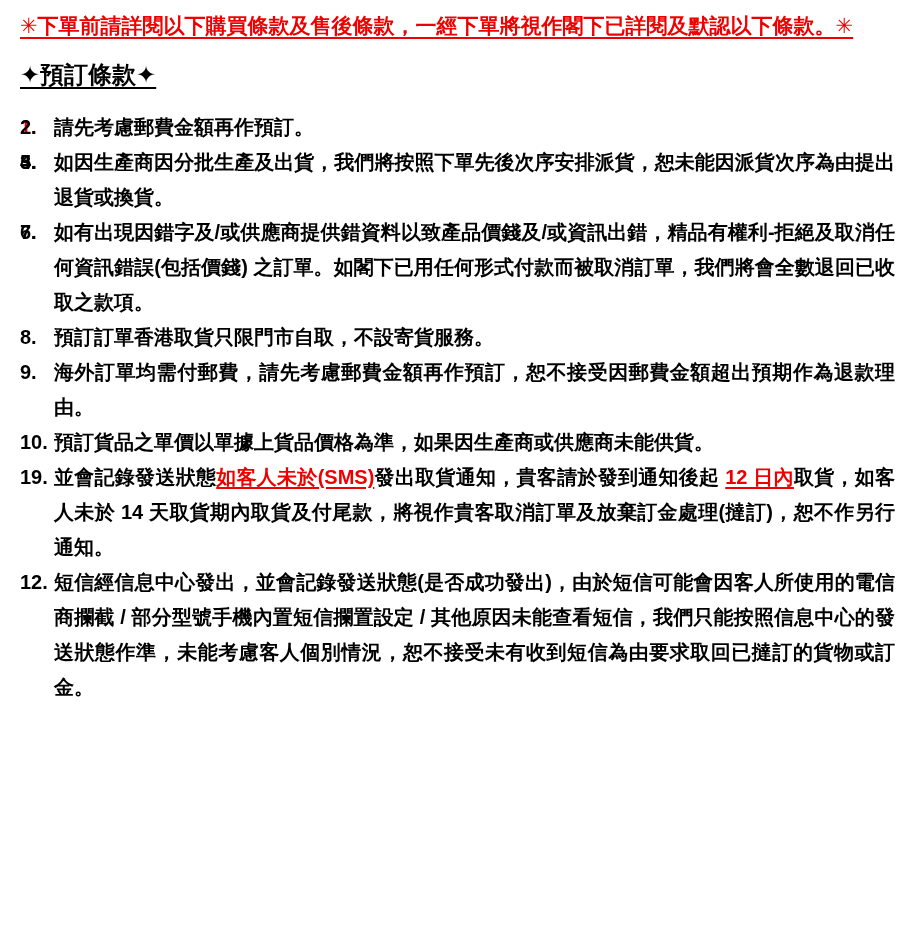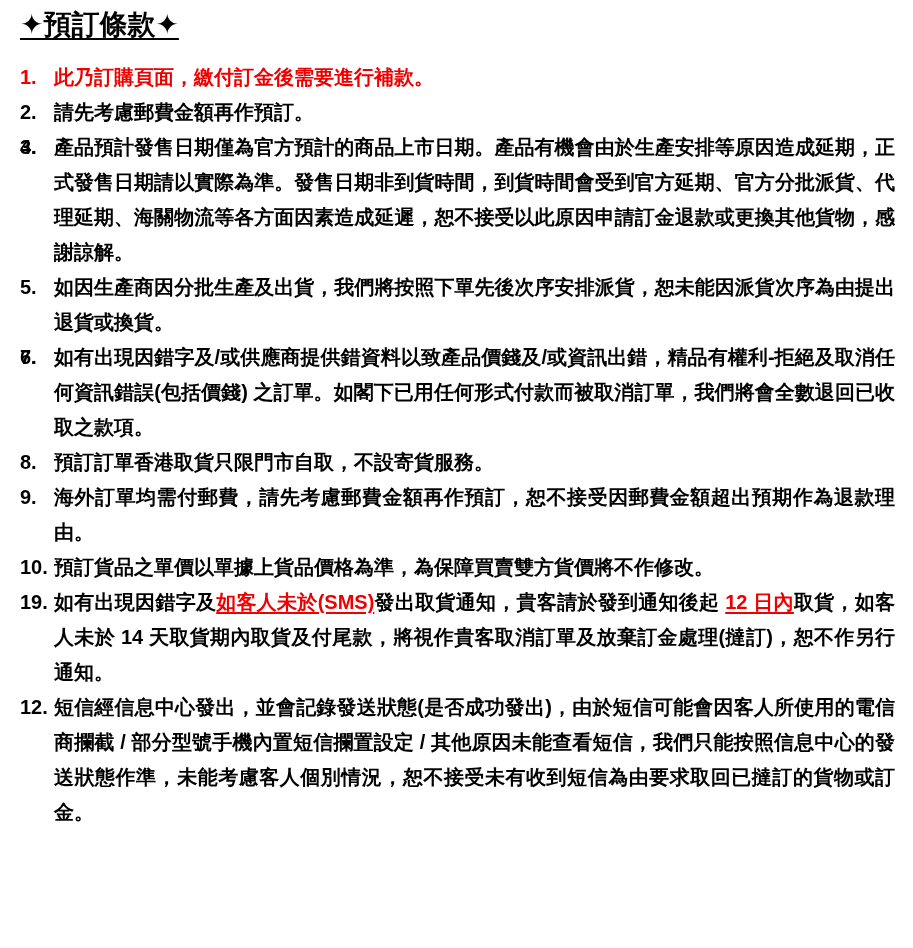--- a/index.html
+++ b/index.html
@@ -25,21 +25,21 @@
     color: var(--red, #ee0000);
     font-size: 21px;
     line-height: 27px;
     margin-bottom: 23px;
   }
   .notice span {
     text-decoration: underline;
     text-underline-offset: 4px;
   }
   .section-title {
-    font-size: 28px;
+    font-size: 24px;
     line-height: 25px;
     margin-bottom: 23px;
   }
   .section-title span {
     text-decoration: underline;
     text-underline-offset: 4px;
   }
   .terms {
     font-size: 20px;
   }
@@ -59,30 +59,33 @@
   .seg-red-underline {
     color: var(--red, #ee0000);
     text-decoration: underline;
     text-underline-offset: 3px;
   }
 </style>
 </head>
 <body style="--red: #ee0000; --blue: #0000ee; --text: #000000;">
 
 <div class="doc">
+  <div class="notice">
+    <span>✳下單前請詳閱以下購買條款及售後條款，一經下單將視作閣下已詳閱及默認以下條款。✳</span>
+  </div>
   <div class="section-title">
     <span>✦預訂條款✦</span>
   </div>
   <div class="terms" id="terms-list">
-      <div class="term-item red"><span class="num">1.</span><span><span>此乃訂購頁面，繳付訂金後需要進行補款。</span></span></div>
+      <div class="term-item red"><span class="num">1.</span></div>
       <div class="term-item"><span class="num">2.</span><span><span>請先考慮郵費金額再作預訂。</span></span></div>
       <div class="term-item"><span class="num">3.</span></div>
-      <div class="term-item"><span class="num">4.</span><span><span>產品預計發售日期僅為官方預計的商品上市日期。產品有機會由於生產安排等原因造成延期，正式發售日期請以實際為準。發售日期非到貨時間，到貨時間會受到官方延期、官方分批派貨、代理延期、海關物流等各方面因素造成延遲，恕不接受以此原因申請訂金退款或更換其他貨物，感謝諒解。</span></span></div>
+      <div class="term-item"><span class="num">4.</span></div>
       <div class="term-item"><span class="num">5.</span><span><span>如因生產商因分批生產及出貨，我們將按照下單先後次序安排派貨，恕未能因派貨次序為由提出退貨或換貨。</span></span></div>
       <div class="term-item"><span class="num">6.</span></div>
       <div class="term-item"><span class="num">7.</span><span><span>如有出現因錯字及/或供應商提供錯資料以致產品價錢及/或資訊出錯，精品有權利-拒絕及取消任何資訊錯誤(包括價錢) 之訂單。如閣下已用任何形式付款而被取消訂單，我們將會全數退回已收取之款項。</span></span></div>
       <div class="term-item"><span class="num">8.</span><span><span>預訂訂單香港取貨只限門市自取，不設寄貨服務。</span></span></div>
       <div class="term-item"><span class="num">9.</span><span><span>海外訂單均需付郵費，請先考慮郵費金額再作預訂，恕不接受因郵費金額超出預期作為退款理由。</span></span></div>
-      <div class="term-item"><span class="num">10.</span><span><span>預訂貨品之單價以單據上貨品價格為準，為保障買賣雙方貨價將不作修改。</span></span></div>
-      <div class="term-item"><span class="num">19.</span><span><span>如有出現因錯字及</span><span class="seg-red-underline">如客人未於(SMS)</span><span>發出取貨通知，貴客請於發到通知後起 </span><span class="seg-red-underline">12 日內</span><span>取貨，如客人未於 14 天取貨期內取貨及付尾款，將視作貴客取消訂單及放棄訂金處理(撻訂)，恕不作另行通知。</span></span></div>
+      <div class="term-item"><span class="num">10.</span><span><span>預訂貨品之單價以單據上貨品價格為準，如果因生產商或供應商未能供貨。</span></span></div>
+      <div class="term-item"><span class="num">19.</span><span><span>並會記錄發送狀態</span><span class="seg-red-underline">如客人未於(SMS)</span><span>發出取貨通知，貴客請於發到通知後起 </span><span class="seg-red-underline">12 日內</span><span>取貨，如客人未於 14 天取貨期內取貨及付尾款，將視作貴客取消訂單及放棄訂金處理(撻訂)，恕不作另行通知。</span></span></div>
       <div class="term-item"><span class="num">12.</span><span><span>短信經信息中心發出，並會記錄發送狀態(是否成功發出)，由於短信可能會因客人所使用的電信商攔截 / 部分型號手機內置短信攔置設定 / 其他原因未能查看短信，我們只能按照信息中心的發送狀態作準，未能考慮客人個別情況，恕不接受未有收到短信為由要求取回已撻訂的貨物或訂金。</span></span></div>
     </div>
 </div>
 
 </body></html>

